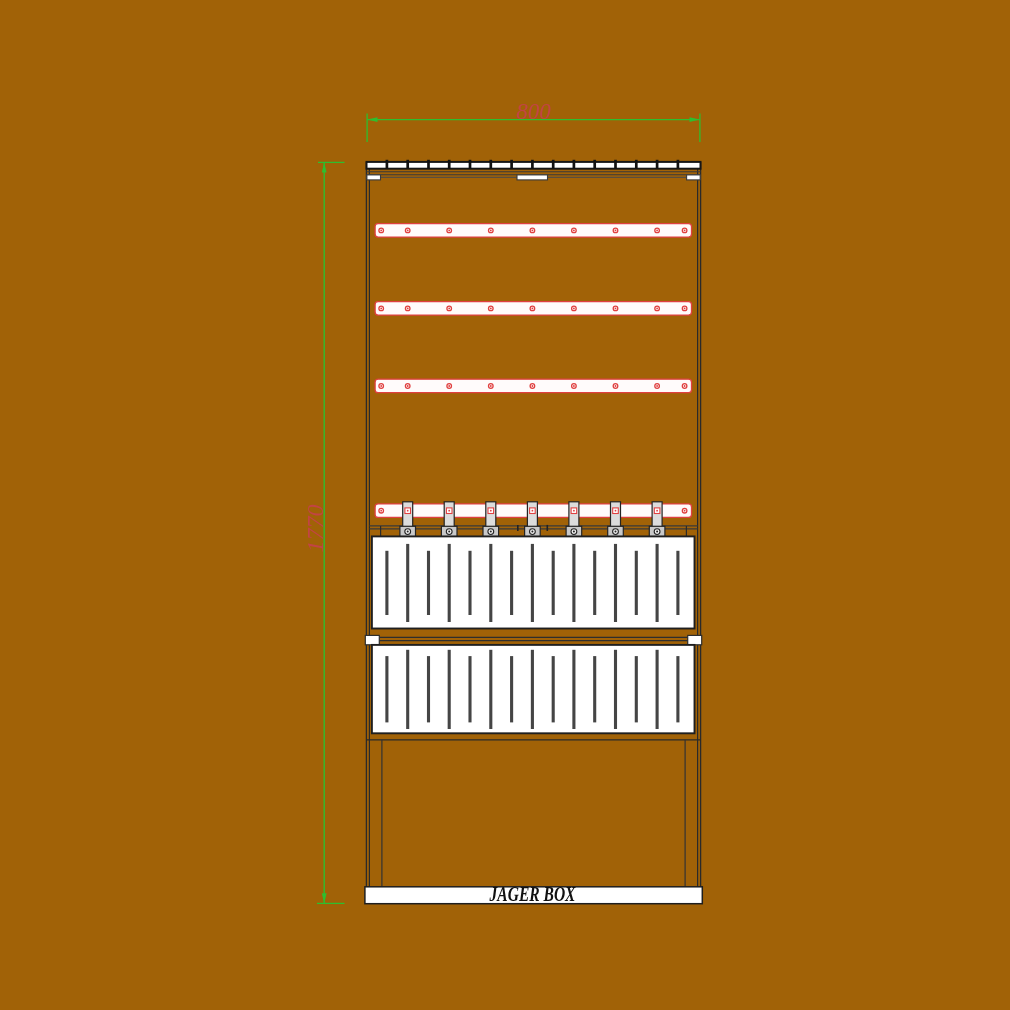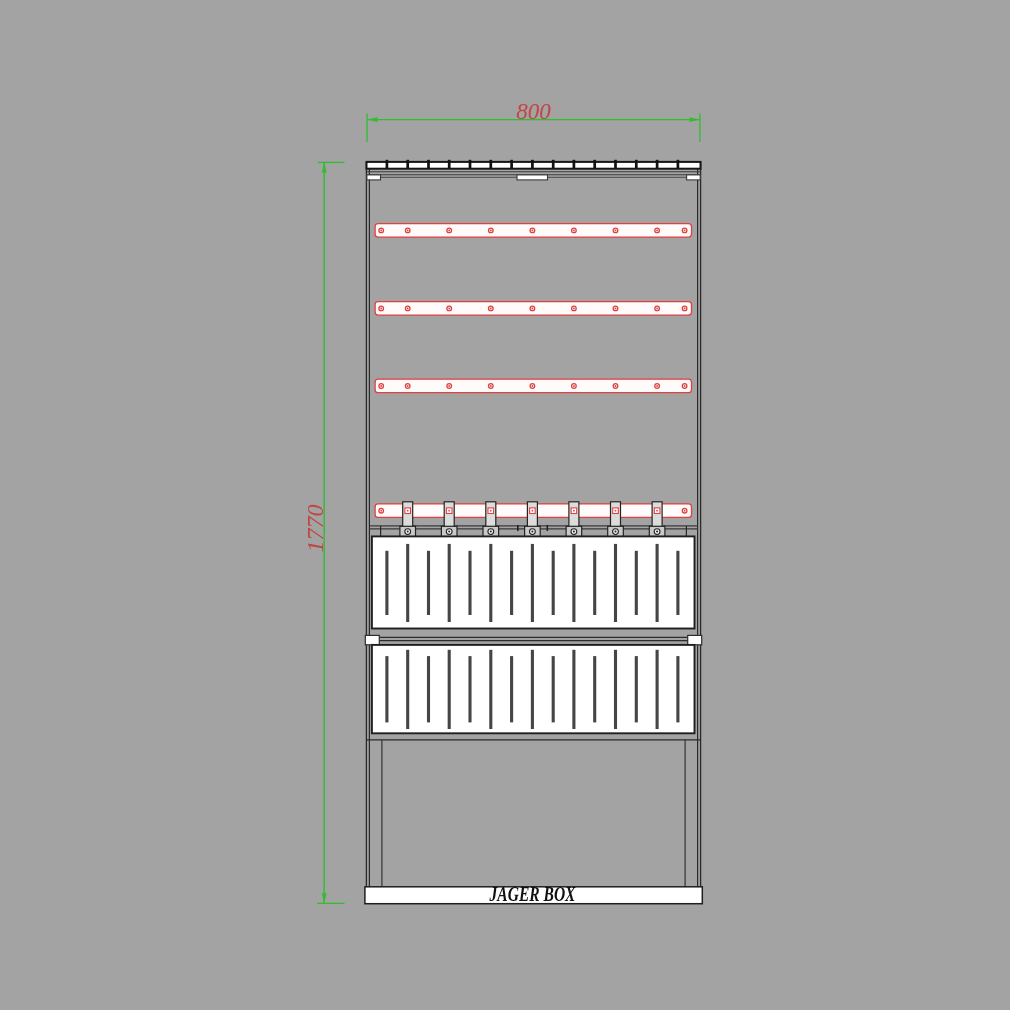--- a/index.html
+++ b/index.html
@@ -1,16 +1,16 @@
 <!DOCTYPE html>
 <html><head>
 <meta charset="utf-8">
 <style>
   html,body{margin:0;padding:0;background:#ffffff;}
-  .stage{width:1010px;height:1010px;position:relative;background:#a3a3a3;overflow:hidden;text-align:right;}
+  .stage{width:1010px;height:1010px;position:relative;background:#a16207;overflow:hidden;text-align:right;}
   svg{position:absolute;left:0;top:0;filter:blur(0.6px);}
   text{font-family:"Liberation Serif",serif;}
 </style>
 </head>
 <body>
 <div class="stage">
 <svg width="1010" height="1010" viewBox="0 0 1010 1010">
 
 <g>
   <line x1="367.5" y1="119.6" x2="699.5" y2="119.6" stroke="#2fbe2f" stroke-width="1.4"></line>

